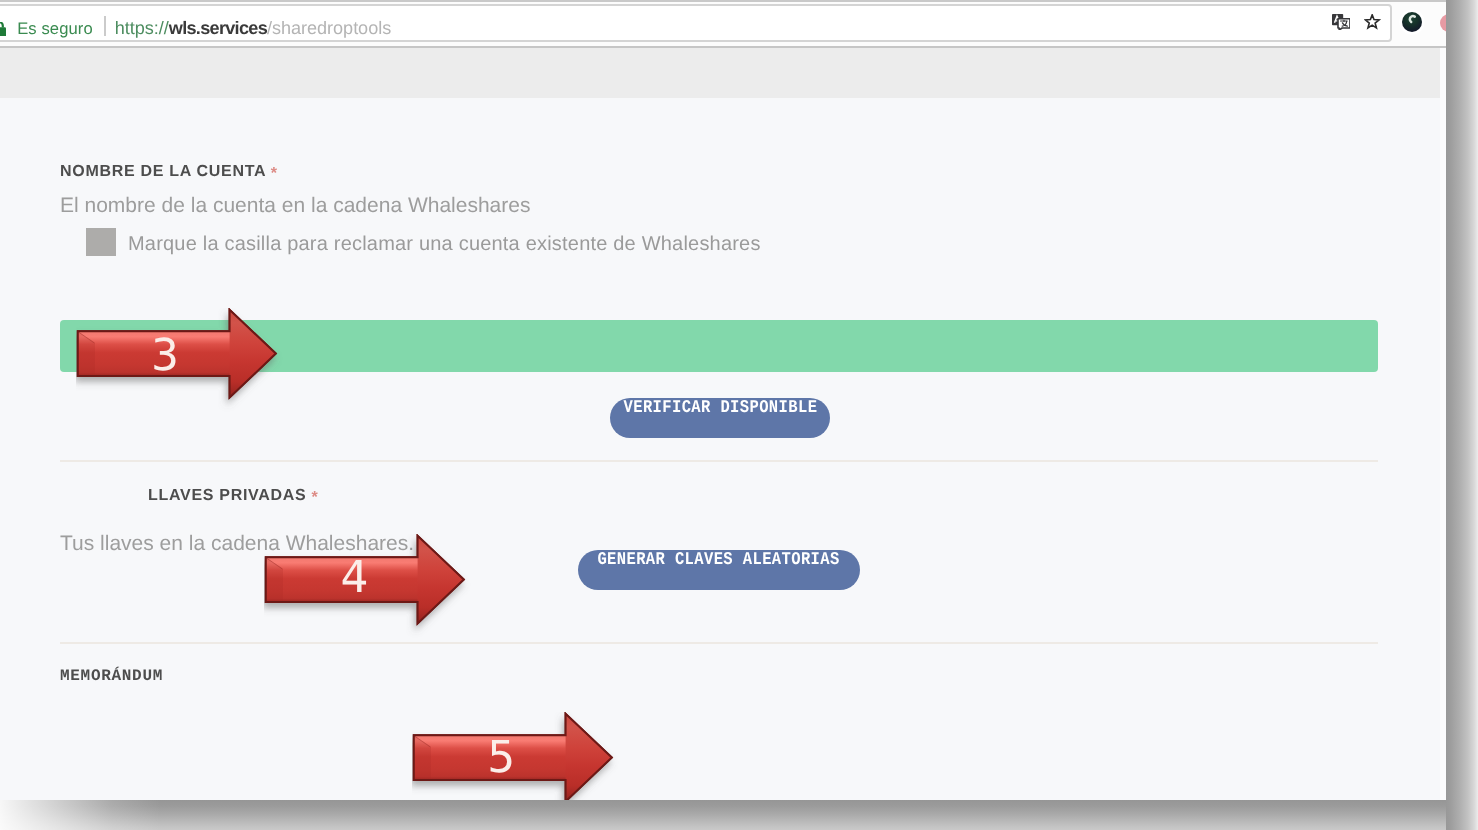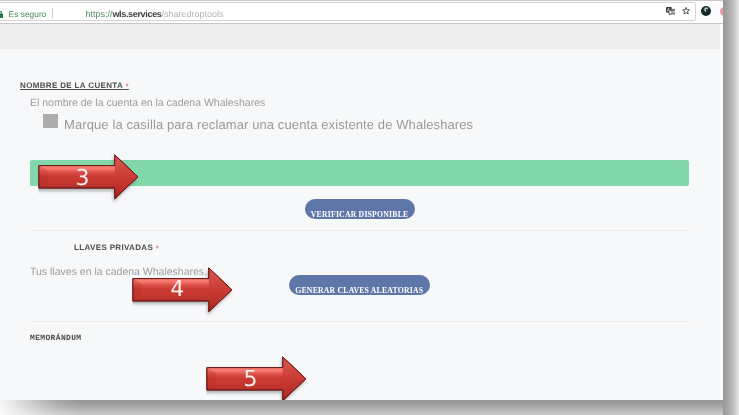--- a/index.html
+++ b/index.html
@@ -17,21 +17,21 @@
           transform:translateZ(0); }
 
   
   .chrome { position:absolute; left:0; top:0; width:722.7px; height:24px; background:#fcfcfc; border-top:1px solid #c9c9c9; }
   .omnibox { position:absolute; left:-14px; top:2.4px; width:710px; height:18.2px; background:#fff;
              border:1px solid #d4d4d4; border-radius:2px; }
   .lock { position:absolute; left:8.7px; top:7.5px; width:8px; height:7.5px; }
   .secure-text { position:absolute; left:21.6px; top:5.3px; font-size:8.3px; color:#3a8b50; letter-spacing:.05px;}
   .vsep { position:absolute; left:65.3px; top:4.5px; width:1px; height:10.5px; background:#cbcbcb; }
   .url { position:absolute; left:70.4px; top:5.2px; font-size:9.05px; color:#b4b4b4; white-space:nowrap;
-         letter-spacing:-0.02px;margin-left:28px; }
+         letter-spacing:-0.02px; }
   .url b { color:#3a3a3a; font-weight:bold; letter-spacing:-0.35px; }
   .url .scheme { color:#4d8d60; }
   .tricon { position:absolute; left:679.1px; top:3.5px; }
   .staricon { position:absolute; left:695.4px; top:4.1px; }
   .profile { position:absolute; left:700.7px; top:5.6px; width:10.6px; height:10.6px; border-radius:50%;
              background:radial-gradient(circle at 46% 30%, #1f4536 0%, #16322a 38%, #141c2a 72%, #16152a 100%);
              box-shadow:0 0 0 1.3px #fff; }
   .profile .pslash { position:absolute; left:2.1px; top:1.8px; width:6.4px; height:6.4px; }
   .avatar2 { position:absolute; left:720.2px; top:7.1px; width:9.2px; height:9.2px; border-radius:50%;
              background:#e79aa3; overflow:hidden; }
@@ -42,28 +42,28 @@
   .bandline { position:absolute; left:0; top:23.2px; width:722.7px; height:1.1px; background:#c6c6c6; }
   .band { position:absolute; left:0; top:24.3px; width:722.7px; height:25px; background:#ececec; }
 
   
   .page { position:absolute; left:0; top:49px; width:719.8px; height:351.4px; background:#f7f8fa; }
 
   .lbl { position:absolute; font-size:8px; font-weight:bold; color:#4d4d4d; letter-spacing:.35px; white-space:nowrap; }
   .star-req { color:#dd8b85; font-size:8px; position:relative; top:1.3px; }
   .desc { position:absolute; font-size:10.5px; color:#9d9d9d; white-space:nowrap; letter-spacing:0;}
   .chk { position:absolute; background:#adacaa; }
-  .chktext { position:absolute; font-size:13px; color:#9a9a9a; white-space:nowrap; letter-spacing:.1px;}
+  .chktext { position:absolute; font-size:10px; color:#9a9a9a; white-space:nowrap; letter-spacing:.1px;}
 
   .field { position:absolute; background:#82d8ab; border-radius:2px; }
 
   .btn { position:absolute; background:#5e76a8; color:#fff; border-radius:20px;
          font-size:9px; font-weight:bold; letter-spacing:.22px; display:flex;
-         align-items:flex-end; justify-content:center; white-space:nowrap;
-         font-family:Liberation Serif, serif; }
+         align-items:flex-start; justify-content:center; white-space:nowrap;
+         font-family:Liberation Mono, monospace; }
   .btn > * { display:inline-block; transform:scaleX(0.862); transform-origin:center; }
 
   .divider { position:absolute; height:1.2px; background:#eeeae5; }
 
   
   .arrow { position:absolute; }
   .arrow .num { position:absolute; color:#fbeee9; font-family:"DejaVu Sans", sans-serif;
      text-align:center; }
 
   
@@ -134,21 +134,21 @@
   </div>
   <div class="avatar2">
       <i></i>
     </div>
 
   <div class="bandline"></div>
   <div class="band"></div>
 
   <div class="page">
 
-    <div class="lbl" style="left:20px; top:31.7px;text-decoration:underline;"><span>NOMBRE DE LA CUENTA</span> <span class="star-req">*</span></div>
+    <div class="lbl" style="left:30px; top:31.7px;"><span>NOMBRE DE LA CUENTA</span> <span class="star-req">*</span></div>
     <div class="desc" style="left:30px; top:47.5px;">El nombre de la cuenta en la cadena Whaleshares</div>
     <div class="chk" style="left:42.7px; top:64.7px; width:15px; height:14.3px;"></div>
     <div class="chktext" style="left:64px; top:68px;">Marque la casilla para reclamar una cuenta existente de Whaleshares</div>
 
     <div class="field" style="left:30px; top:111px; width:659px; height:26px;"></div>
 
     <div class="btn" style="left:305.2px; top:149.5px; width:109.4px; height:20.4px;">
         <span>VERIFICAR DISPONIBLE</span>
       </div>
 

